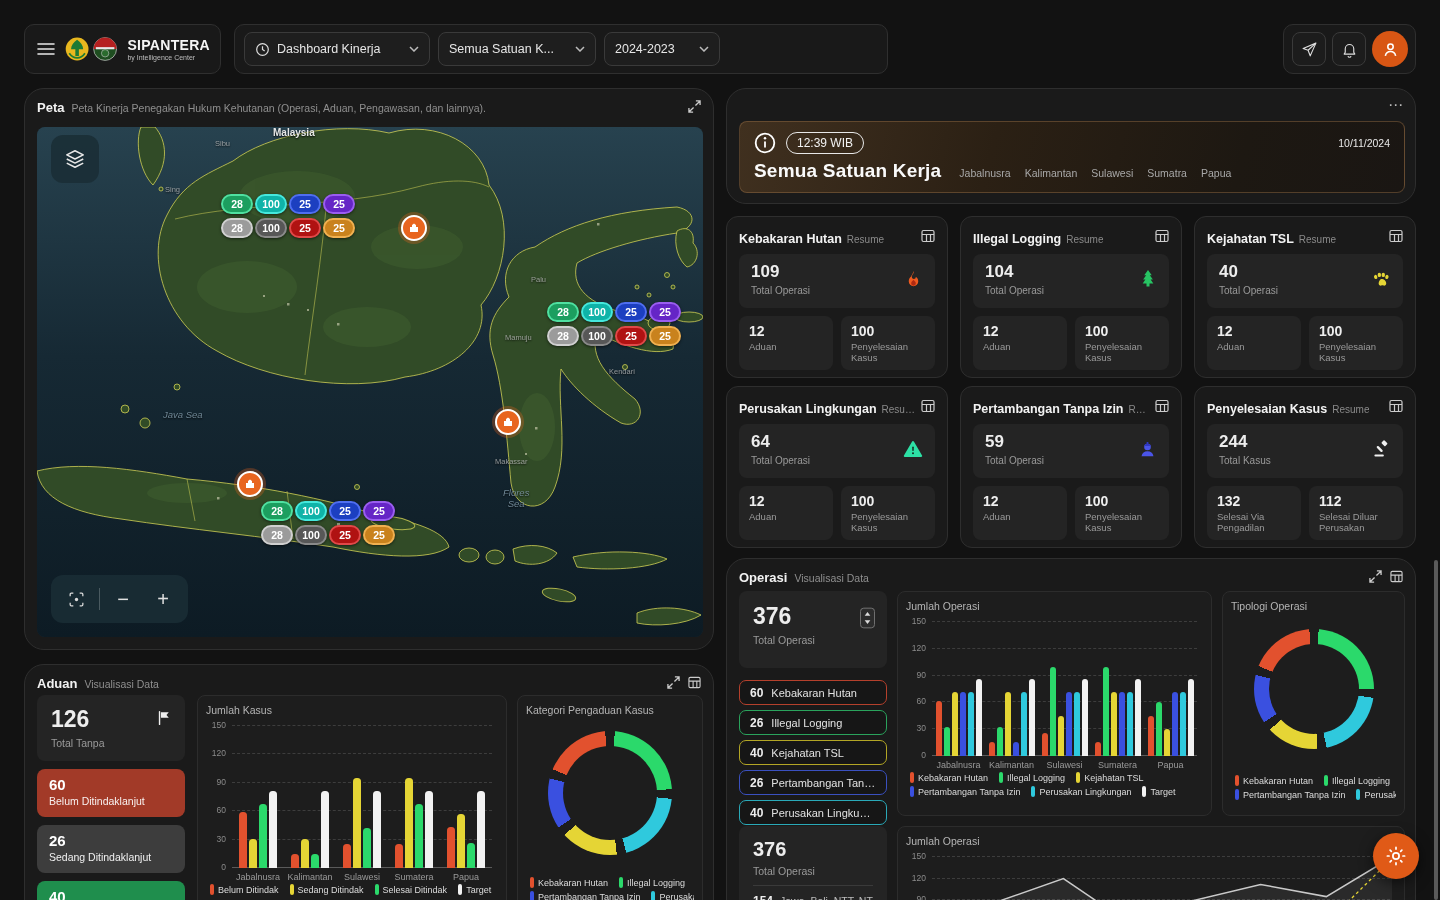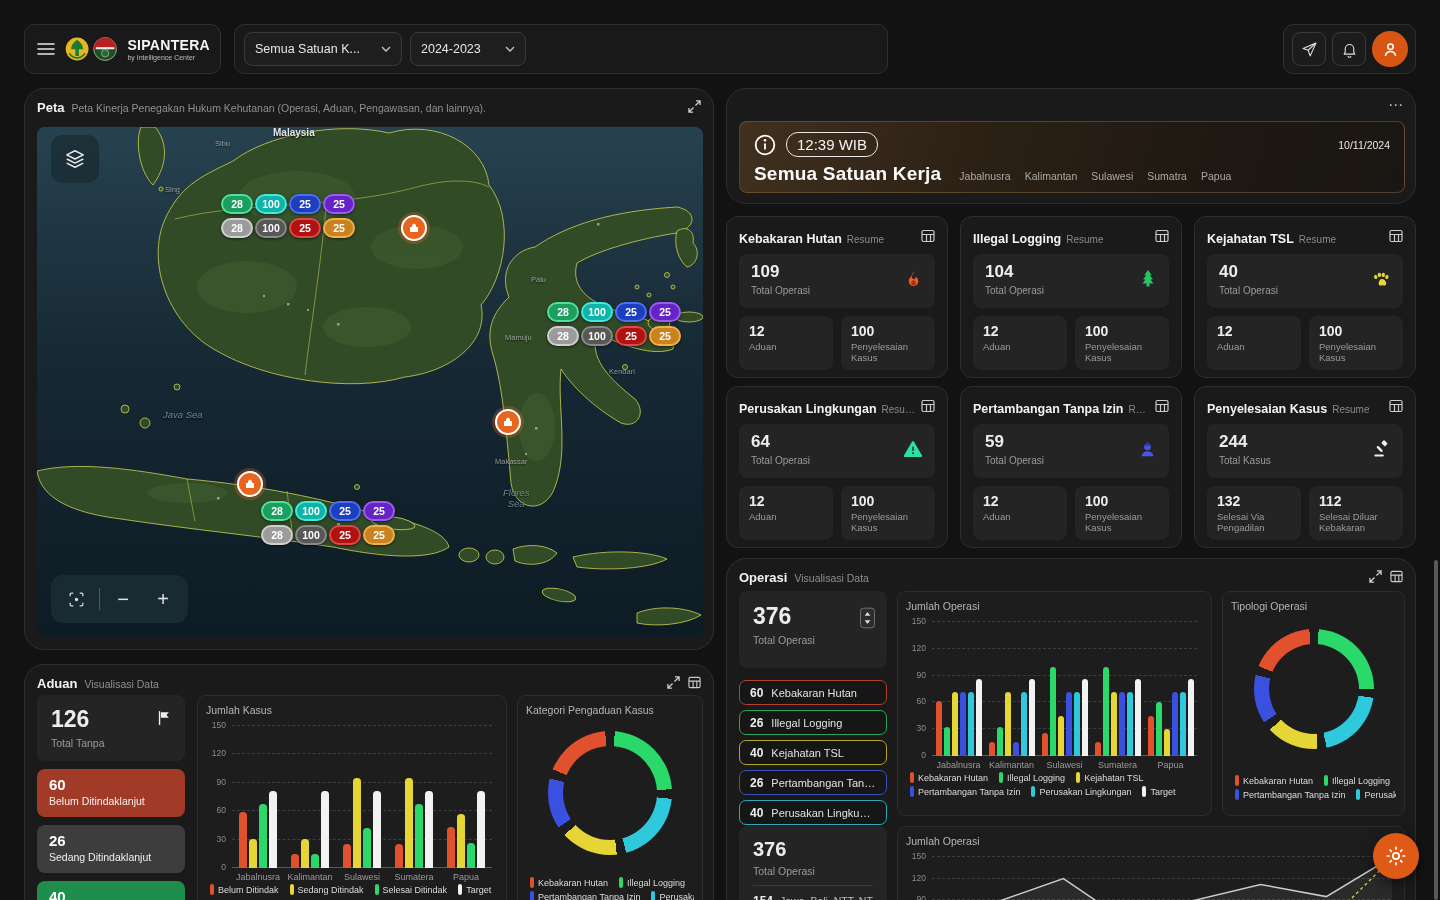--- a/index.html
+++ b/index.html
@@ -40,21 +40,21 @@
   .pill{width:32px;height:20px;border-radius:11px;border:2px solid;box-sizing:border-box;color:#fff;font-size:10.5px;font-weight:bold;display:flex;align-items:center;justify-content:center;box-shadow:0 1px 3px rgba(0,0,0,.55);cursor:pointer;}
   .poi{position:absolute;width:26px;height:26px;border-radius:50%;background:#e8651f;border:2px solid #fff;box-sizing:border-box;display:flex;align-items:center;justify-content:center;box-shadow:0 0 0 3px rgba(232,101,31,.30);cursor:pointer;}
   .layers-btn{position:absolute;left:14px;top:8px;width:48px;height:48px;border-radius:12px;background:rgba(26,45,53,.88);border:none;display:flex;align-items:center;justify-content:center;cursor:pointer;}
   .map-ctrl{position:absolute;left:14px;bottom:14px;height:48px;background:rgba(26,45,53,.88);border-radius:12px;display:flex;align-items:center;padding:0 6px;gap:2px;}
   .map-ctrl button{width:38px;height:38px;background:none;border:none;color:#e0e0e0;font-size:20px;display:flex;align-items:center;justify-content:center;cursor:pointer;font-family:inherit;}
   .vdiv{width:1px;height:22px;background:#4a5a60;margin:0 2px;}
 
   
   .sum-card{position:absolute;left:12px;top:32px;width:666px;height:72px;border-radius:8px;border:1px solid rgba(150,110,70,.45);background:linear-gradient(105deg,#40301f 0%,#2b2014 38%,#1d1812 75%,#1a1613 100%);box-sizing:border-box;padding:10px 14px;}
   .sum-row1{display:flex;align-items:center;gap:10px;}
-  .time-pill{border:1.5px solid #e8e8e8;border-radius:12px;font-size:15px;color:#f2f2f2;padding:3px 10px;}
+  .time-pill{border:1.5px solid #e8e8e8;border-radius:12px;font-size:12px;color:#f2f2f2;padding:3px 10px;}
   .sum-date{margin-left:auto;font-size:10.5px;color:#e8e8e8;}
   .sum-row2{display:flex;align-items:baseline;gap:18px;margin-top:6px;}
   .sum-scope{font-size:19px;font-weight:bold;color:#fafafa;letter-spacing:.2px;}
   .sum-regions{display:flex;gap:14px;font-size:10.5px;color:#a8a8a8;}
 
   
   .rcard{position:absolute;width:222px;height:162px;background:#1a1a1a;border:1px solid #2e2e2e;border-radius:12px;box-sizing:border-box;padding:12px;}
   .rhead{display:flex;align-items:baseline;gap:5px;min-width:0;}
   .rtitle{font-size:12.5px;font-weight:bold;color:#f2f2f2;white-space:nowrap;}
   .rtag{font-size:10px;color:#8a8a8a;white-space:nowrap;overflow:hidden;text-overflow:ellipsis;flex:0 1 auto;min-width:0;}
@@ -129,20 +129,30 @@
       <rect x="4" y="14.4" width="26" height="3" fill="#e8e8e8"></rect>
       <circle cx="17" cy="23" r="5.2" fill="#2a6b2d" stroke="#cfcfcf" stroke-width=".8"></circle>
     </svg>
     <div class="brand-text">
       <div class="brand-name">SIPANTERA</div>
       <div class="brand-tag">by Intelligence Center</div>
     </div>
   </header>
 
   <div class="tbbox tb-filters">
+    <button class="dd" style="width:186px">
+      <svg width="15" height="15" viewBox="0 0 16 16">
+          <circle cx="8" cy="8" r="6.2" stroke="#ddd" fill="none" stroke-width="1.3"></circle>
+          <path d="M8 4.5V8l2.3 1.6" stroke="#ddd" stroke-width="1.3" fill="none"></path>
+        </svg>
+      <span>Dashboard Kinerja</span>
+      <svg width="10" height="6" viewBox="0 0 10 6">
+          <path d="M1 1l4 4 4-4" stroke="#bbb" fill="none" stroke-width="1.5"></path>
+        </svg>
+    </button>
     <button class="dd" style="width:158px">
       <span>Semua Satuan K...</span>
       <svg width="10" height="6" viewBox="0 0 10 6">
           <path d="M1 1l4 4 4-4" stroke="#bbb" fill="none" stroke-width="1.5"></path>
         </svg>
     </button>
     <button class="dd" style="width:116px">
       <span>2024-2023</span>
       <svg width="10" height="6" viewBox="0 0 10 6">
           <path d="M1 1l4 4 4-4" stroke="#bbb" fill="none" stroke-width="1.5"></path>
@@ -525,21 +535,21 @@
             </g>
           </svg></span>
     </div>
     <div class="rsub">
       <div class="sb">
           <div class="num">132</div>
           <div class="lbl">Selesai Via Pengadilan</div>
         </div>
       <div class="sb">
           <div class="num">112</div>
-          <div class="lbl">Selesai Diluar Kebakaran</div>
+          <div class="lbl">Selesai Diluar Perusakan</div>
         </div>
     </div>
   </article>
 
   <section class="panel" style="left:726px;top:558px;width:690px;height:400px">
     <div class="phead">
       <span class="ptitle">Operasi</span>
       <span class="psub">Visualisasi Data</span>
     </div>
     <div class="phicons">

